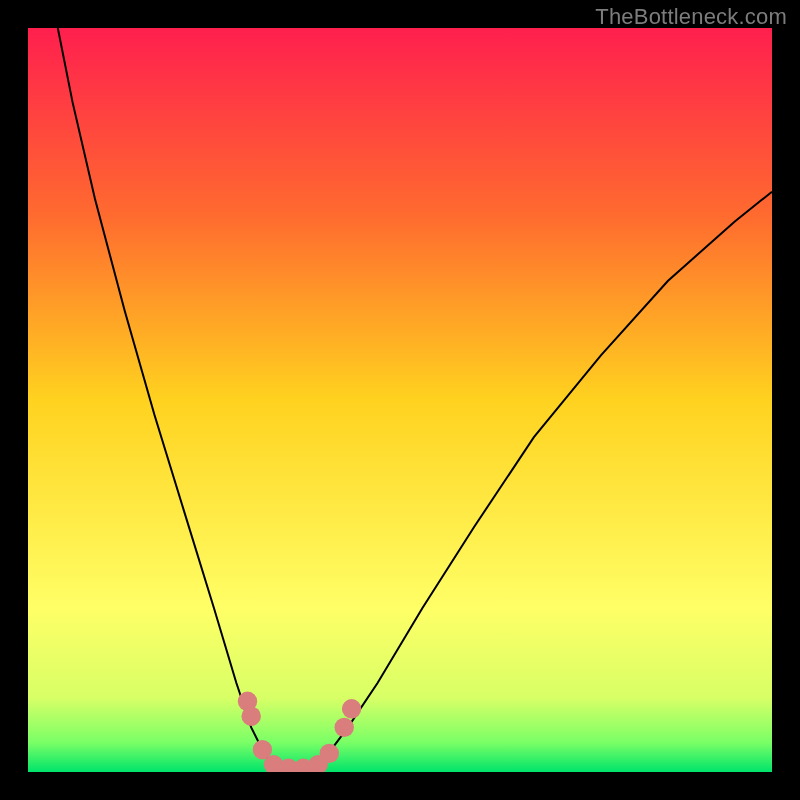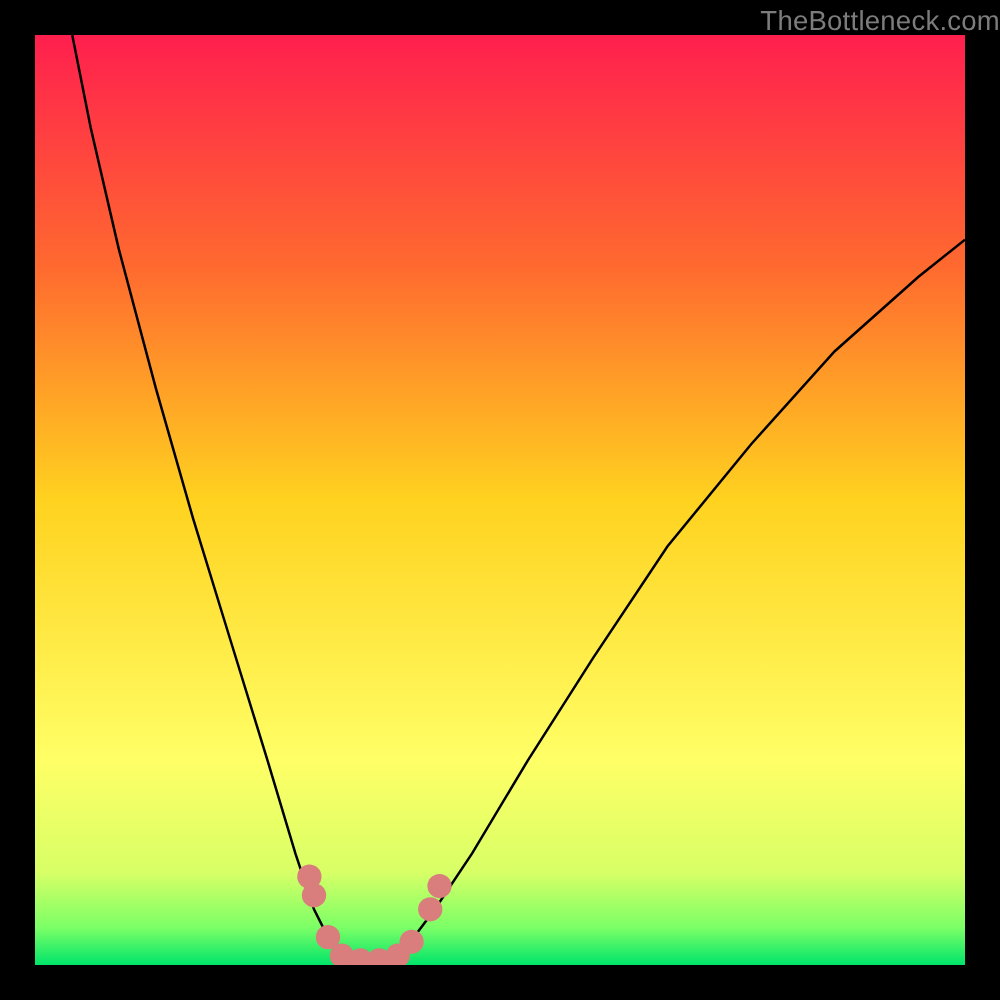--- a/index.html
+++ b/index.html
@@ -25,21 +25,21 @@
     height: 744px;
   }
   .plot svg {
     display: block;
     width: 744px;
     height: 744px;
   }
   .watermark {
     position: absolute;
     top: 4px;
-    right: 0;
+    right: 13px;
     color: #7c7c7c;
     font-size: 22px;
     letter-spacing: 0.2px;
     font-weight: 400;
   }
 </style>
 </head>
 <body>
 
 <div class="frame">

